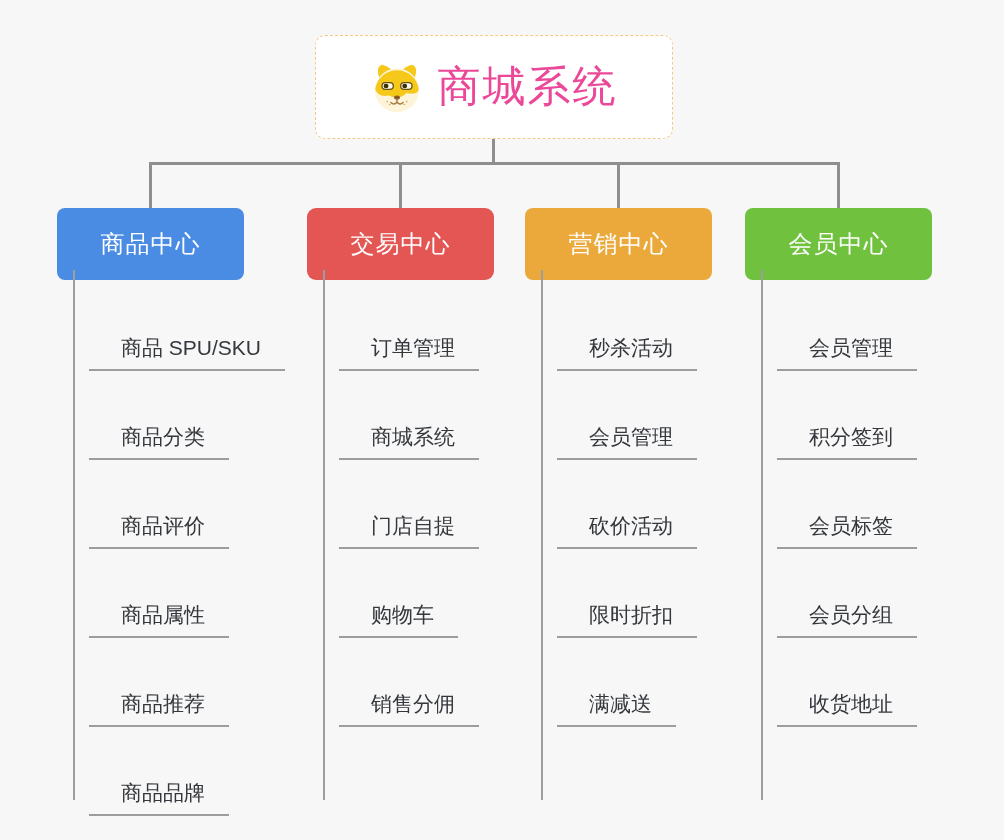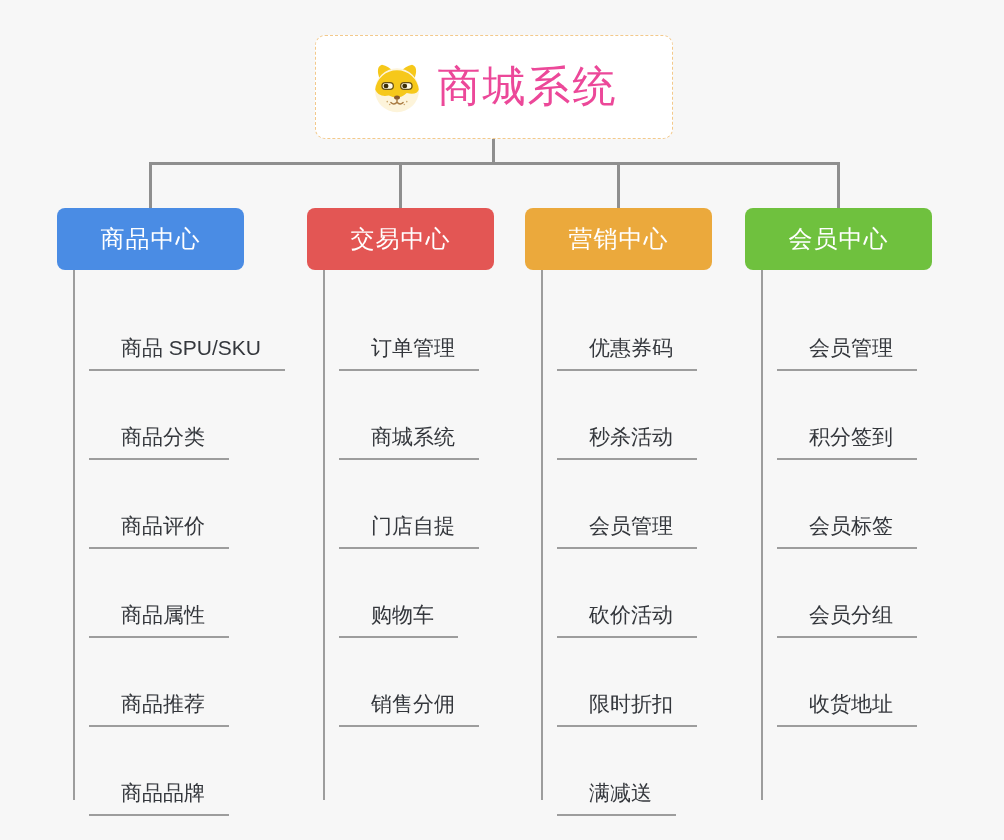--- a/index.html
+++ b/index.html
@@ -50,21 +50,21 @@
   .branch {
     position: absolute;
     top: 208px;
     width: 240px;
   }
   .branch-header {
     position: absolute;
     left: 0;
     top: 0;
     width: 187px;
-    height: 62px;
+    height: 72px;
     border-radius: 8px;
     display: flex;
     align-items: center;
     justify-content: center;
     color: #ffffff;
     font-size: 24px;
     letter-spacing: 1px;
     cursor: default;
   }
   .trunk {
@@ -140,40 +140,39 @@
       <li>商品 SPU/SKU</li>
       <li>商品分类</li>
       <li>商品评价</li>
       <li>商品属性</li>
       <li>商品推荐</li>
       <li>商品品牌</li>
     </ul>
   </div>
 
   <div class="branch" style="left:307px;">
-    <div class="branch-header" style="background-color: rgb(227, 86, 84);">
+    <div class="branch-header" style="background-color: rgb(227, 86, 84); border-radius: 9px;">
       <span>交易中心</span>
     </div>
     <div class="trunk" style="background-color: rgb(157, 157, 157);"></div>
     <ul class="items">
       <li>订单管理</li>
       <li>商城系统</li>
       <li>门店自提</li>
       <li>购物车</li>
       <li>销售分佣</li>
     </ul>
   </div>
 
   <div class="branch" style="left:525px;">
     <div class="branch-header" style="background-color: rgb(235, 169, 60);">
       <span>营销中心</span>
     </div>
     <div class="trunk" style="background-color: rgb(157, 157, 157);"></div>
     <ul class="items">
-      <li>优惠券码</li>
       <li>秒杀活动</li>
       <li>会员管理</li>
       <li>砍价活动</li>
       <li>限时折扣</li>
       <li>满减送</li>
     </ul>
   </div>
 
   <div class="branch" style="left:745px;">
     <div class="branch-header" style="background-color: rgb(111, 193, 62);">

